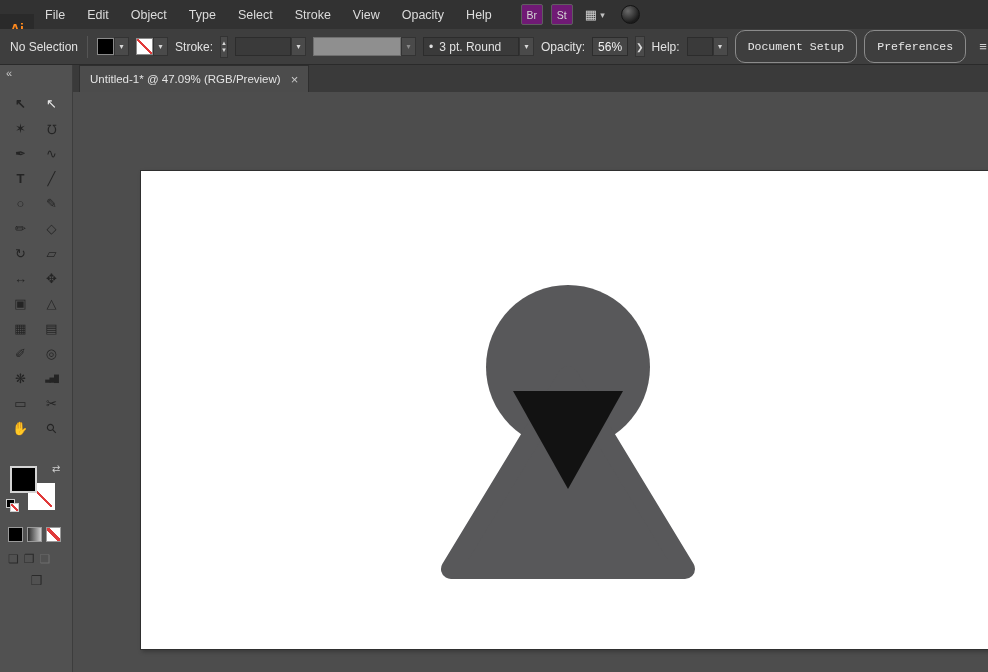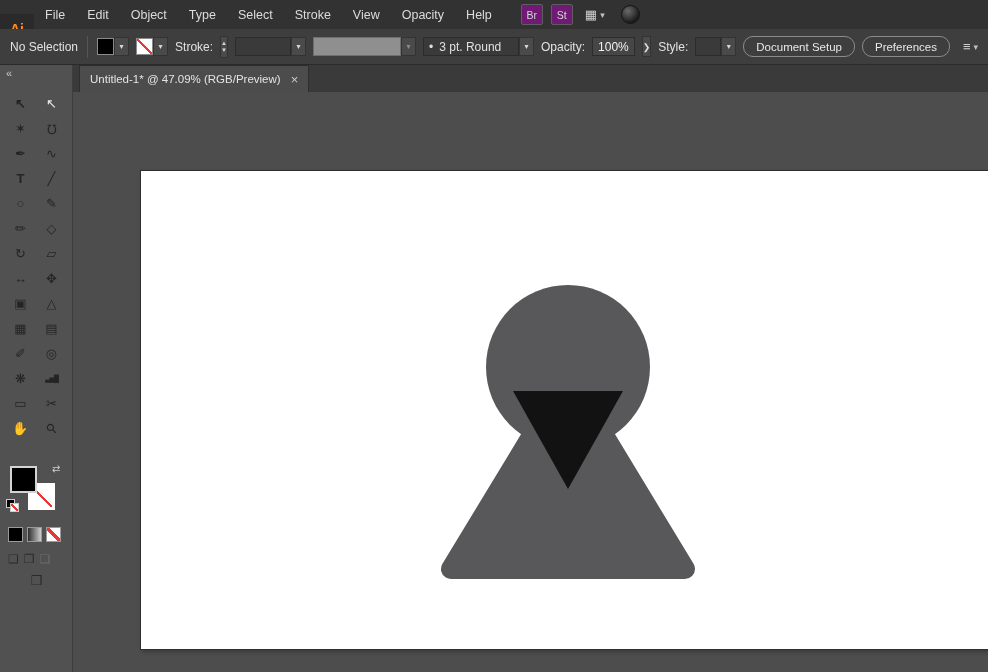--- a/index.html
+++ b/index.html
@@ -34,22 +34,22 @@
   .pair{display:flex;align-items:center;}
   .stepper{width:13px;height:20px;background:#4a4a4a;border:1px solid #333;display:flex;
     flex-direction:column;align-items:center;justify-content:center;font-size:6px;color:#d8d8d8;line-height:7px;}
   .combo{height:19px;background:#3a3a3a;border:1px solid #2c2c2c;display:flex;align-items:center;
     padding:0 5px;color:#e0e0e0;box-sizing:border-box;}
   .combo.disabled{background:#8f8f8f;border-color:#6f6f6f;color:#6f6f6f;}
   .num-input{width:44px;height:19px;background:#464646;border:1px solid #2c2c2c;color:#f0f0f0;
     display:flex;align-items:center;padding:0 5px;box-sizing:border-box;}
   .flyout{width:13px;height:19px;background:#4a4a4a;border:1px solid #333;color:#ddd;font-size:9px;
     display:flex;align-items:center;justify-content:center;}
-  .cb-btn{height:21px;border:1px solid #8b8b8b;border-radius:10px;background:transparent;color:#e8e8e8;
-    font-size:11.5px;font-family:Liberation Sans, sans-serif;padding:0 12px;white-space:nowrap;}
+  .cb-btn{height:33px;border:1px solid #8b8b8b;border-radius:10px;background:transparent;color:#e8e8e8;
+    font-size:11.5px;font-family:Liberation Mono, monospace;padding:0 12px;white-space:nowrap;}
   .align-ctl{display:flex;align-items:center;gap:3px;color:#d0d0d0;font-size:13px;margin-left:6px;}
   
   .tabbar{position:absolute;top:65px;left:73px;right:0;height:27px;background:#3a3a3a;
     border-bottom:1px solid #2c2c2c;display:flex;align-items:flex-end;}
   .doc-tab{height:26px;margin-left:6px;background:#4c4c4c;border:1px solid #2e2e2e;border-bottom:none;
     display:flex;align-items:center;gap:10px;padding:0 10px;font-size:11.5px;color:#e4e4e4;}
   .tab-close{color:#c9c9c9;font-size:13px;line-height:1;cursor:default;}
   
   .toolspanel{position:absolute;top:65px;left:0;width:73px;bottom:0;background:#515151;
     border-right:1px solid #3d3d3d;box-sizing:border-box;}
@@ -138,24 +138,24 @@
 
   <div class="pair">
     <div class="combo" style="width:96px;gap:6px;">
       <span>•</span>
       <span>3 pt. Round</span>
     </div>
     <div class="chev-box">▾</div>
   </div>
 
   <span class="cb-label">Opacity:</span>
-  <div class="num-input">100%</div>
+  <div class="num-input">56%</div>
   <div class="flyout">❯</div>
 
-  <span class="cb-label">Style:</span>
+  <span class="cb-label">Help:</span>
   <div class="pair">
     <div class="combo" style="width:26px;"></div>
     <div class="chev-box">▾</div>
   </div>
 
   <button class="cb-btn">Document Setup</button>
   <button class="cb-btn">Preferences</button>
 
   <div class="align-ctl">
     <span>≡</span>

